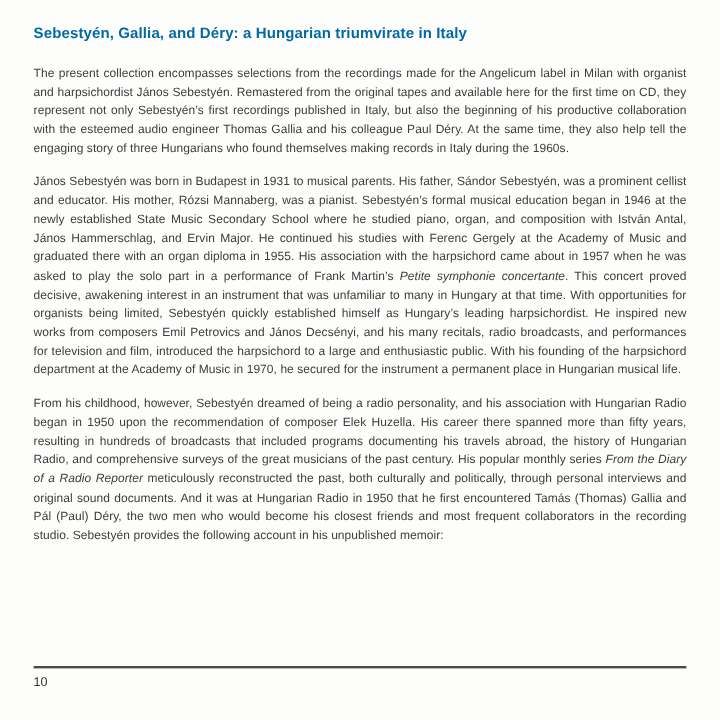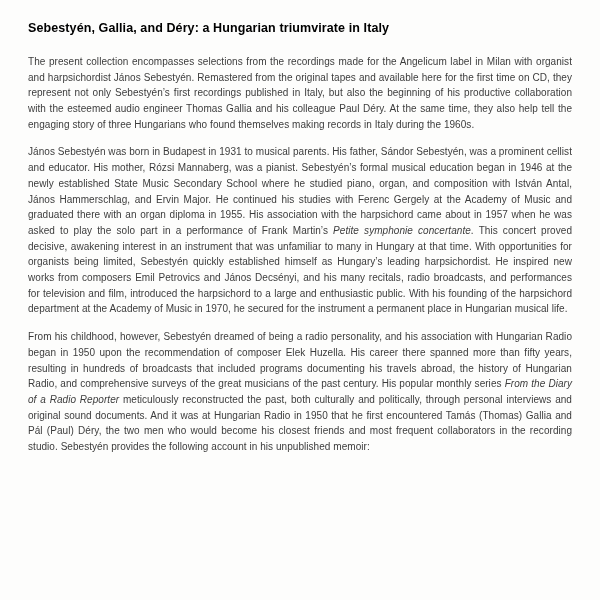--- a/index.html
+++ b/index.html
@@ -17,21 +17,21 @@
     position: relative;
     width: 600px;
     height: 600px;
     box-sizing: border-box;
     padding: 20px 28px 0 28px;
     background: #fdfdfc;
   }
   .title {
     font-size: 12.5px;
     font-weight: bold;
-    color: #000000;
+    color: #0369a1;
     margin: 0 0 17px 0;
     line-height: 1.35;
     letter-spacing: 0.1px;
   }
   .body-para {
     font-size: 10px;
     line-height: 15.7px;
     color: #3c3c3c;
     text-align: justify;
     margin: 0 0 12px 0;
@@ -63,13 +63,17 @@
 
 <div class="page">
   <h1 class="title">Sebestyén, Gallia, and Déry: a Hungarian triumvirate in Italy</h1>
 
   <p class="body-para"><span>The present collection encompasses selections from the recordings made for the Angelicum label in Milan with organist and harpsichordist János Sebestyén. Remastered from the original tapes and available here for the first time on CD, they represent not only Sebestyén’s first recordings published in Italy, but also the beginning of his productive collaboration with the esteemed audio engineer Thomas Gallia and his colleague Paul Déry. At the same time, they also help tell the engaging story of three Hungarians who found themselves making records in Italy during the 1960s.</span></p>
 
   <p class="body-para"><span>János Sebestyén was born in Budapest in 1931 to musical parents. His father, Sándor Sebestyén, was a prominent cellist and educator. His mother, Rózsi Mannaberg, was a pianist. Sebestyén’s formal musical education began in 1946 at the newly established State Music Secondary School where he studied piano, organ, and composition with István Antal, János Hammerschlag, and Ervin Major. He continued his studies with Ferenc Gergely at the Academy of Music and graduated there with an organ diploma in 1955. His association with the harpsichord came about in 1957 when he was asked to play the solo part in a performance of Frank Martin’s </span><span class="italic">Petite symphonie concertante</span><span>. This concert proved decisive, awakening interest in an instrument that was unfamiliar to many in Hungary at that time. With opportunities for organists being limited, Sebestyén quickly established himself as Hungary’s leading harpsichordist. He inspired new works from composers Emil Petrovics and János Decsényi, and his many recitals, radio broadcasts, and performances for television and film, introduced the harpsichord to a large and enthusiastic public. With his founding of the harpsichord department at the Academy of Music in 1970, he secured for the instrument a permanent place in Hungarian musical life.</span></p>
 
   <p class="body-para"><span>From his childhood, however, Sebestyén dreamed of being a radio personality, and his association with Hungarian Radio began in 1950 upon the recommendation of composer Elek Huzella. His career there spanned more than fifty years, resulting in hundreds of broadcasts that included programs documenting his travels abroad, the history of Hungarian Radio, and comprehensive surveys of the great musicians of the past century. His popular monthly series </span><span class="italic">From the Diary of a Radio Reporter</span><span> meticulously reconstructed the past, both culturally and politically, through personal interviews and original sound documents. And it was at Hungarian Radio in 1950 that he first encountered Tamás (Thomas) Gallia and Pál (Paul) Déry, the two men who would become his closest friends and most frequent collaborators in the recording studio. Sebestyén provides the following account in his unpublished memoir:</span></p>
 
+  <div class="footer">
+    <div class="footer-rule"></div>
+    <div class="page-number">10</div>
+  </div>
 </div>
 
 </body></html>

